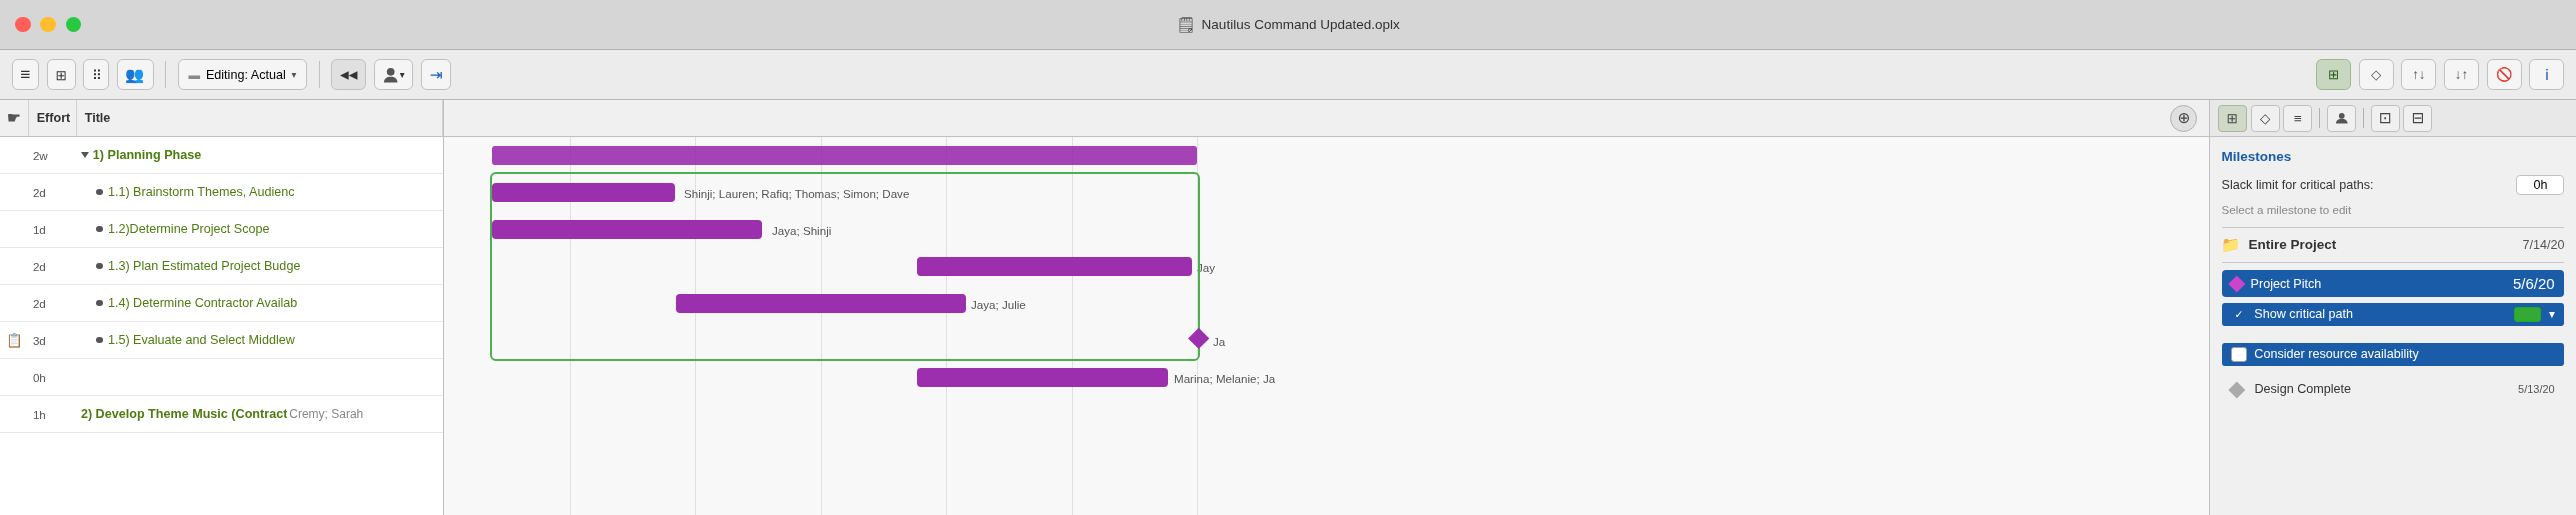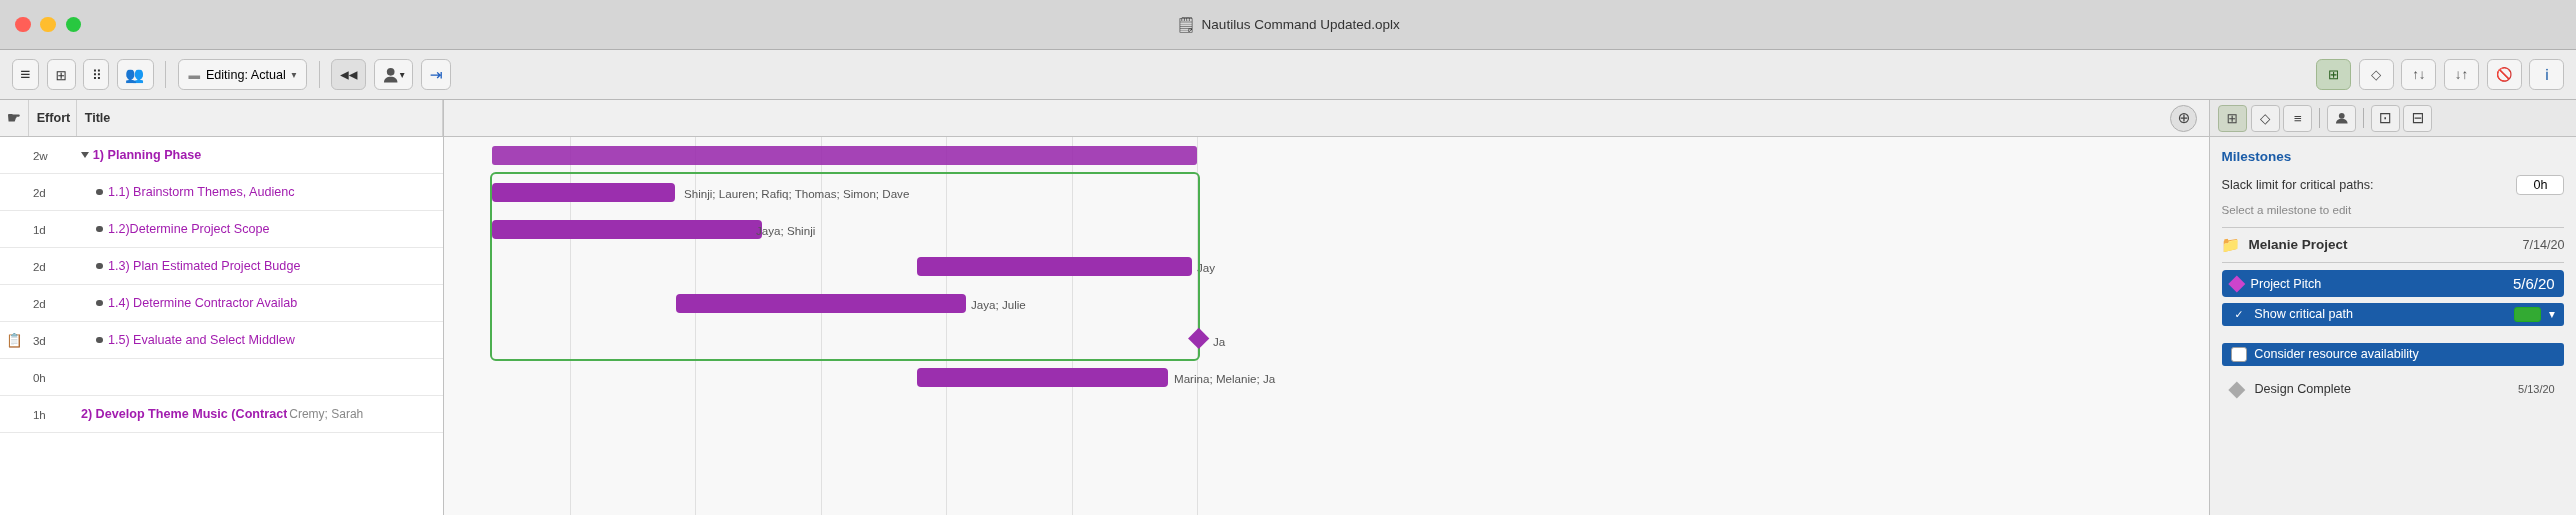--- a/index.html
+++ b/index.html
@@ -159,21 +159,21 @@
       height: 100%;
       display: flex;
       align-items: center;
       padding: 0 3.9px;
     }
     .gantt-cell.cursor-col { width: 29px; justify-content: center; }
     .gantt-cell.effort-col { width: 48px; color: #555; font-size: 11.6px; }
     .gantt-cell.title-col { flex: 1; padding-left: 3.9px; overflow: hidden; }
 
     .task-title {
-      color: #a21caf;
+      color: #4d7c0f;
       white-space: nowrap;
       overflow: hidden;
       text-overflow: ellipsis;
       font-size: 12.6px;
     }
     .task-title.group { font-weight: 600; }
     .triangle-down {
       display: inline-block;
       width: 0;
       height: 0;
@@ -604,21 +604,21 @@
         <div class="gantt-bar purple" style="left:48px; width:705px; height:19.3px; border-radius:2.9px; opacity:0.9;"></div>
       </div>
 
       <div class="gantt-bar-row">
         <div class="gantt-bar purple" style="left:48px; width:183px; height:19.3px;"></div>
         <span class="bar-label-outside" style="left:240px;">Shinji; Lauren; Rafiq; Thomas; Simon; Dave</span>
       </div>
 
       <div class="gantt-bar-row">
         <div class="gantt-bar purple" style="left:48px; width:270px; height:19.3px;"></div>
-        <span class="bar-label-outside" style="left:312px;">Jaya; Shinji</span>
+        <span class="bar-label-outside" style="left:328px;">Jaya; Shinji</span>
       </div>
 
       <div class="gantt-bar-row">
         <div class="gantt-bar purple" style="left:473px; width:275px; height:19.3px;"></div>
         <span class="bar-label-outside" style="left:753px;">Jay</span>
       </div>
 
       <div class="gantt-bar-row">
         <div class="gantt-bar purple" style="left:232px; width:290px; height:19.3px;"></div>
         <span class="bar-label-outside" style="left:527px;">Jaya; Julie</span>
@@ -663,21 +663,21 @@
         <span class="rp-label">Slack limit for critical paths:</span>
         <div class="rp-value-box">0h</div>
       </div>
 
       <div class="rp-select-hint">Select a milestone to edit</div>
 
       <div class="rp-divider"></div>
 
       <div class="rp-project-row">
         <span class="folder-icon">📁</span>
-        <span class="rp-project-name">Melanie Project</span>
+        <span class="rp-project-name">Entire Project</span>
         <span class="rp-project-date">7/14/20</span>
       </div>
 
       <div class="rp-divider"></div>
 
       <div class="rp-milestone-row">
         <div class="rp-milestone-diamond"></div>
         <span class="rp-milestone-name">Project Pitch</span>
         <span class="rp-milestone-date">5/6/20</span>
       </div>

